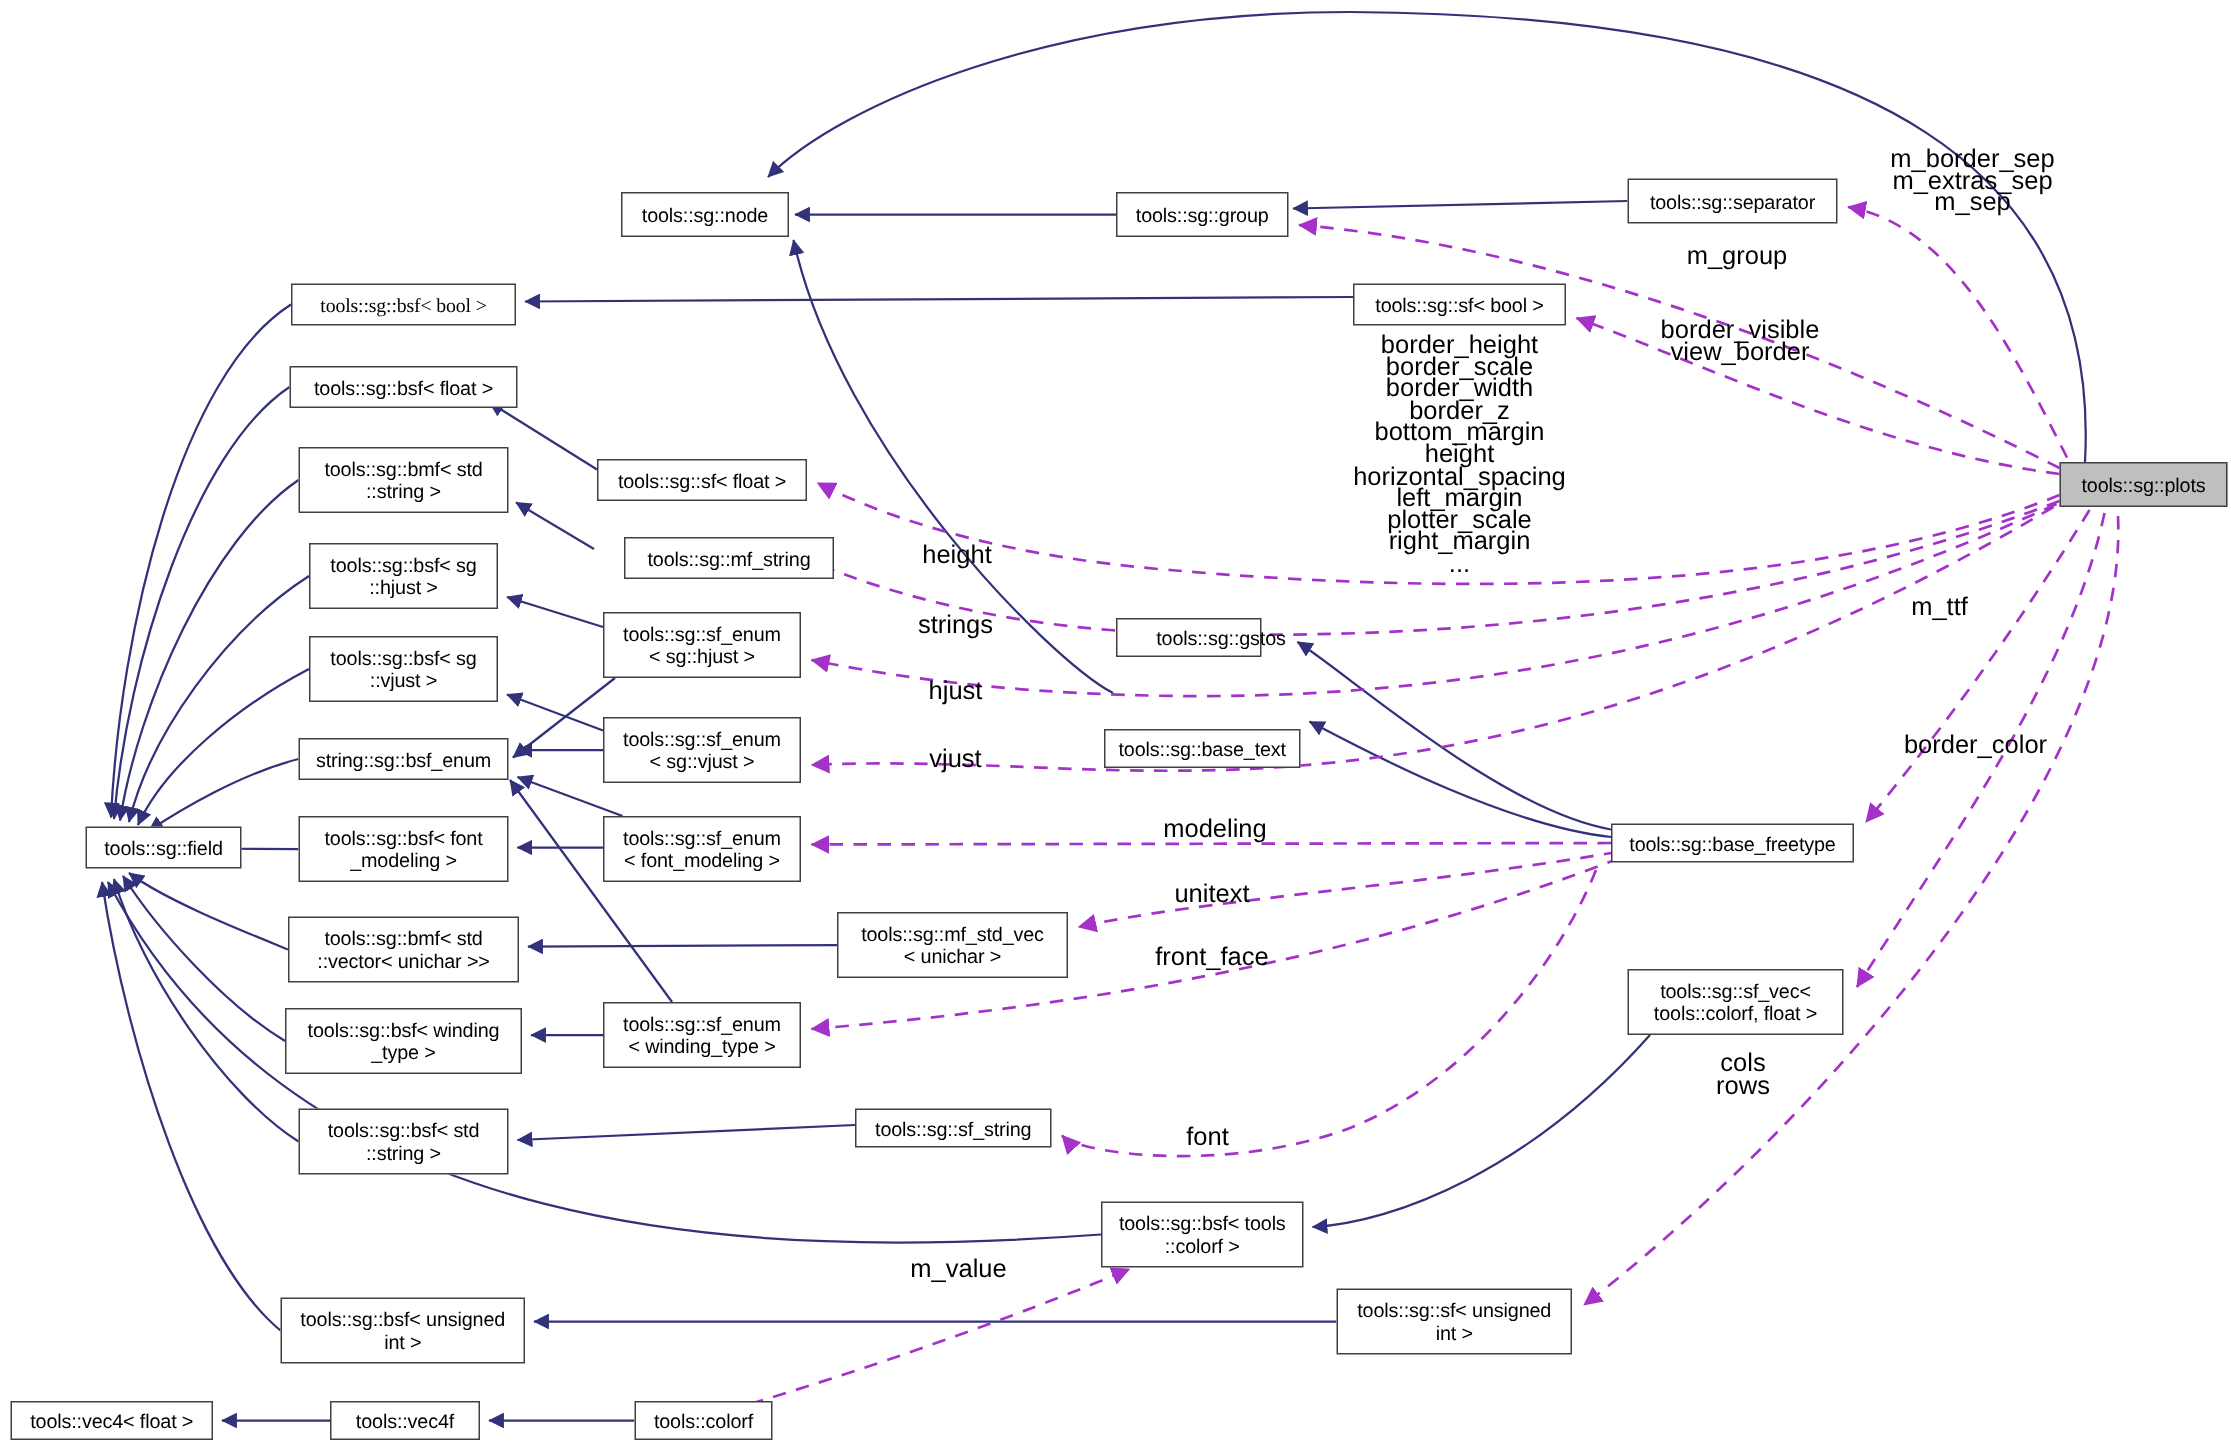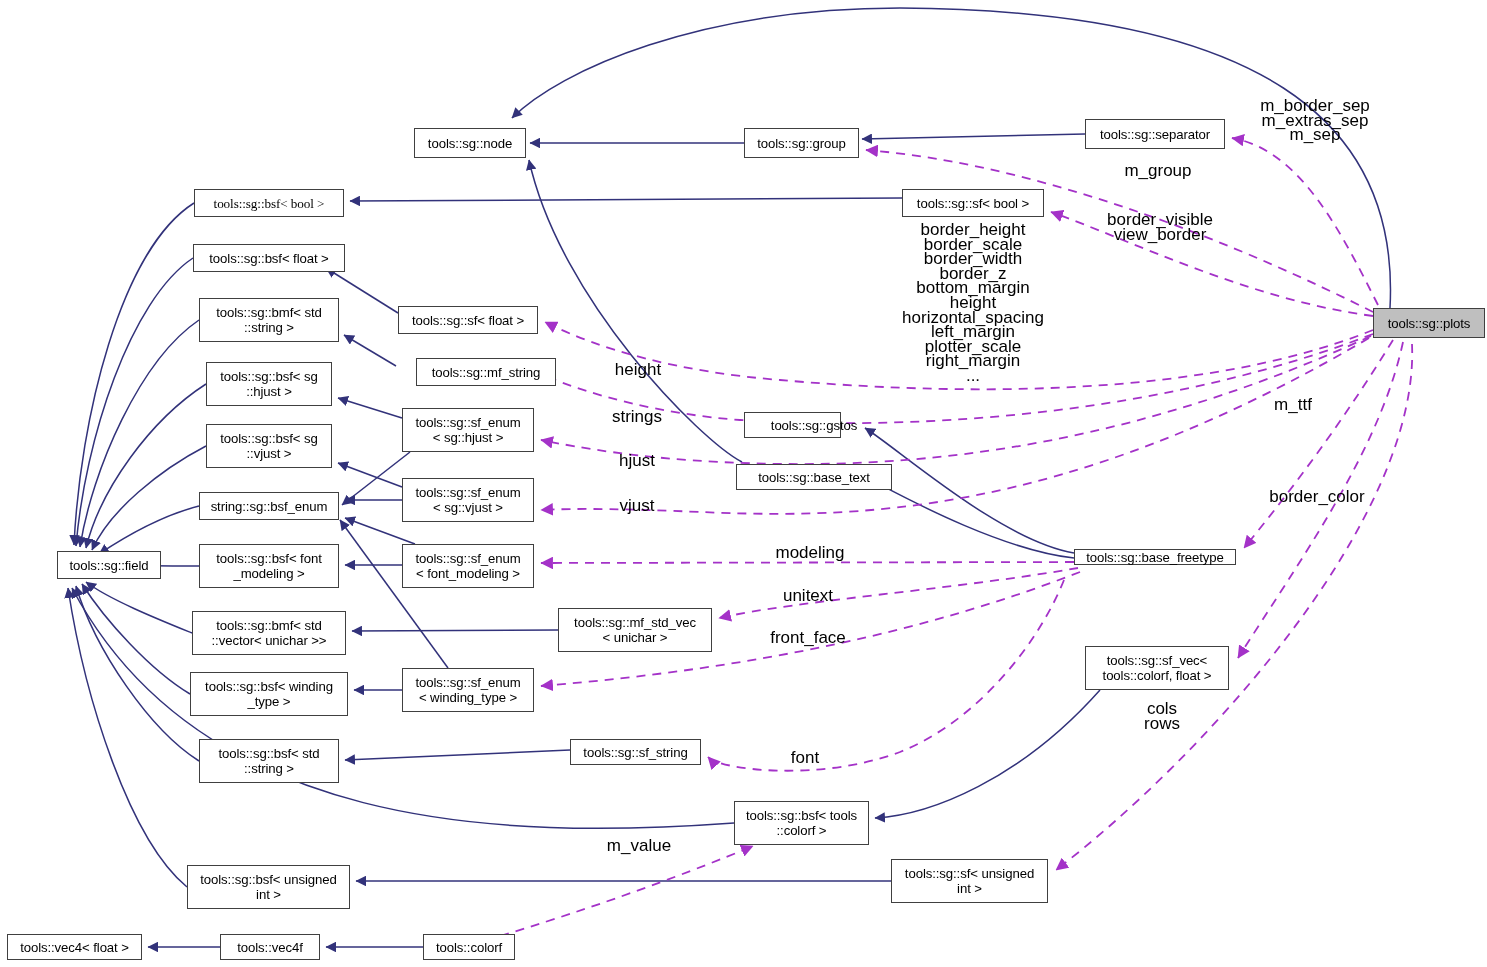--- a/index.html
+++ b/index.html
@@ -174,30 +174,30 @@
       <div class="node-box" style="left: 398px; top: 306px; width: 140px; height: 28px;">tools::sg::sf&lt; float &gt;</div>
       <div class="node-box highlight" style="left: 1373px; top: 308px; width: 112px; height: 30px;">tools::sg::plots</div>
       <div class="node-box" style="left: 396px; top: 358px; width: 140px; height: 28px; margin-left: 20px;">tools::sg::mf_string</div>
       <div class="node-box" style="left: 206px; top: 362px; width: 126px; height: 44px;">tools::sg::bsf&lt; sg
 ::hjust &gt;</div>
       <div class="node-box" style="left: 402px; top: 408px; width: 132px; height: 44px;">tools::sg::sf_enum
 &lt; sg::hjust &gt;</div>
       <div class="node-box" style="left: 744px; top: 412px; width: 97px; height: 26px; padding-left: 43px;">tools::sg::gstos</div>
       <div class="node-box" style="left: 206px; top: 424px; width: 126px; height: 44px;">tools::sg::bsf&lt; sg
 ::vjust &gt;</div>
-      <div class="node-box" style="left: 736px; top: 464px; width: 156px; height: 26px; text-align: right;">tools::sg::base_text</div>
+      <div class="node-box" style="left: 736px; top: 486px; width: 131px; height: 26px; text-align: right;">tools::sg::base_text</div>
       <div class="node-box" style="left: 402px; top: 478px; width: 132px; height: 44px;">tools::sg::sf_enum
 &lt; sg::vjust &gt;</div>
       <div class="node-box" style="left: 199px; top: 492px; width: 140px; height: 28px;">string::sg::bsf_enum</div>
       <div class="node-box" style="left: 199px; top: 544px; width: 140px; height: 44px;">tools::sg::bsf&lt; font
 _modeling &gt;</div>
       <div class="node-box" style="left: 402px; top: 544px; width: 132px; height: 44px;">tools::sg::sf_enum
 &lt; font_modeling &gt;</div>
       <div class="node-box" style="left: 21px; top: 551px; width: 104px; height: 28px; margin-left: 36px;">tools::sg::field</div>
-      <div class="node-box" style="left: 1074px; top: 549px; width: 162px; height: 16px;">tools::sg::base_freetype</div>
+      <div class="node-box" style="left: 1074px; top: 549px; width: 162px; height: 26px;">tools::sg::base_freetype</div>
       <div class="node-box" style="left: 192px; top: 611px; width: 154px; height: 44px;">tools::sg::bmf&lt; std
 ::vector&lt; unichar &gt;&gt;</div>
       <div class="node-box" style="left: 558px; top: 608px; width: 154px; height: 44px;">tools::sg::mf_std_vec
 &lt; unichar &gt;</div>
       <div class="node-box" style="left: 1085px; top: 646px; width: 144px; height: 44px;">tools::sg::sf_vec&lt;
 tools::colorf, float &gt;</div>
       <div class="node-box" style="left: 190px; top: 672px; width: 158px; height: 44px;">tools::sg::bsf&lt; winding
 _type &gt;</div>
       <div class="node-box" style="left: 402px; top: 668px; width: 132px; height: 44px;">tools::sg::sf_enum
 &lt; winding_type &gt;</div>

